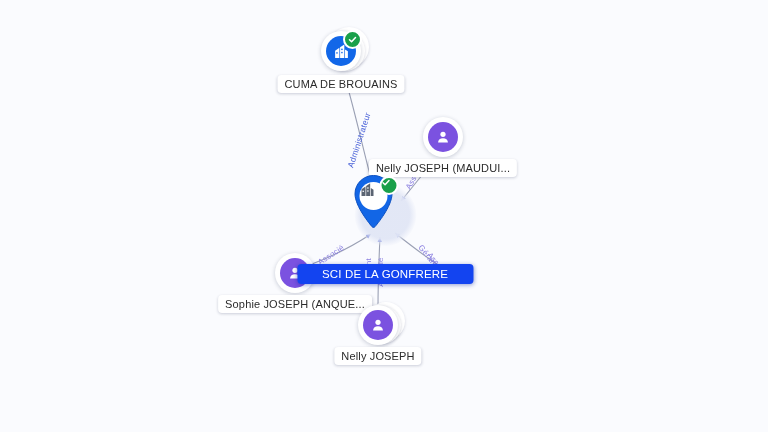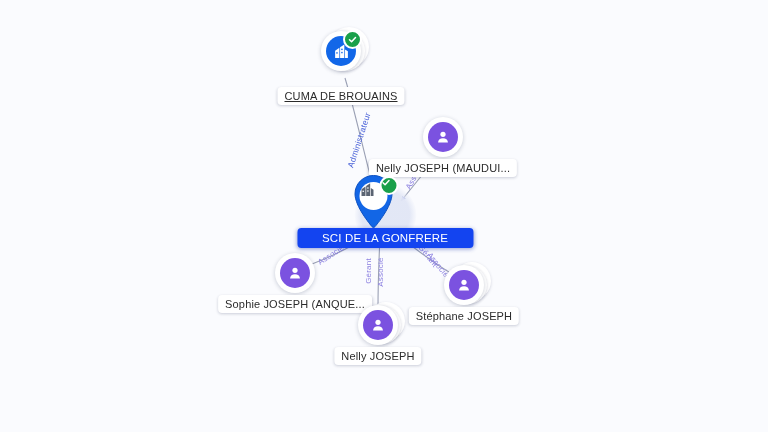--- a/index.html
+++ b/index.html
@@ -51,20 +51,21 @@
     background:#fff;border-radius:4px;
     padding:3px 7px;
     font-size:11px;color:#2b2b2b;
     box-shadow:0 1px 3px rgba(20,30,70,.20);
     letter-spacing:.15px;
   }
   .nlabel.selected{
     background:#1344f0;color:#ffffff;font-size:11.5px;
     box-shadow:0 1px 4px rgba(15,40,160,.45);
     padding:4px 25px;
+    margin-top:36px;
   }
 
   
   .pin-halo{
     position:absolute;left:50%;top:50%;
     width:62px;height:62px;margin:-31px 0 0 -31px;
     border-radius:50%;
     background:radial-gradient(circle,rgba(225,230,245,.95) 55%,rgba(236,240,250,0) 72%);
   }
   .pin{position:relative;width:46px;height:56px;}
@@ -139,21 +140,21 @@
           <rect x="11.6" y="8" width="2" height="2" fill="#1267e8"></rect>
           <rect x="11.6" y="12.5" width="2" height="2" fill="#1267e8"></rect>
         </svg>
       </div>
       <div class="badge">
         <svg width="9" height="9" viewBox="0 0 24 24" fill="none" stroke="#ffffff" stroke-width="4" stroke-linecap="round" stroke-linejoin="round">
           <path d="M4 12.5 L9.5 18 L20 6.5"></path>
         </svg>
       </div>
     </div>
-    <div class="nlabel" style="top:56px;text-decoration:underline;">CUMA DE BROUAINS</div>
+    <div class="nlabel" style="top:44px;">CUMA DE BROUAINS</div>
   </div>
 
   <div class="node" style="left:295px;top:273px;">
     <div class="avatar-wrap">
       <div class="avatar person">
         <svg width="16" height="16" viewBox="0 0 24 24" fill="#ffffff">
           <circle cx="12" cy="8" r="3.9"></circle>
           <path d="M4.6 20.4c0-4.1 3.3-6.4 7.4-6.4s7.4 2.3 7.4 6.4H4.6z"></path>
         </svg>
       </div>
@@ -182,35 +183,20 @@
       <div class="avatar person">
         <svg width="16" height="16" viewBox="0 0 24 24" fill="#ffffff">
           <circle cx="12" cy="8" r="3.9"></circle>
           <path d="M4.6 20.4c0-4.1 3.3-6.4 7.4-6.4s7.4 2.3 7.4 6.4H4.6z"></path>
         </svg>
       </div>
     </div>
     <div class="nlabel" style="top:42px;">Nelly JOSEPH</div>
   </div>
 
-  <div class="node" style="left:464px;top:285px;">
-    <div class="stack">
-      <div class="plate" style="width:38px;height:38px;left:-11px;top:-23px;"></div>
-      <div class="plate" style="width:38px;height:38px;left:-15px;top:-19px;"></div>
-    </div>
-    <div class="avatar-wrap">
-      <div class="avatar person">
-        <svg width="16" height="16" viewBox="0 0 24 24" fill="#ffffff">
-          <circle cx="12" cy="8" r="3.9"></circle>
-          <path d="M4.6 20.4c0-4.1 3.3-6.4 7.4-6.4s7.4 2.3 7.4 6.4H4.6z"></path>
-        </svg>
-      </div>
-    </div>
-    <div class="nlabel" style="top:42px;">Stéphane JOSEPH</div>
-  </div>
 
   <div class="node" style="left:385px;top:215px;">
     <div class="pin-halo"></div>
     <div class="pin" style="margin:-26px 0 0 -23px;">
       <svg width="46" height="56" viewBox="0 0 46 56">
         <path d="M23 1.5C12.8 1.5 4.5 9.7 4.5 19.8c0 12.6 15.1 30.6 17.1 33 .7.9 2.1.9 2.8 0 2-2.4 17.1-20.4 17.1-33C41.5 9.7 33.2 1.5 23 1.5z" fill="#1266e6" stroke="#0b4fc0" stroke-width="1"></path>
       </svg>
       <div class="inner">
         <svg width="16" height="16" viewBox="0 0 24 24" fill="#5b6472">
           <path d="M3 21V11l6-4.2V21H3zm7 0V6L16 2v19h-6zm7 0V9l4 2.6V21h-4z"></path>

